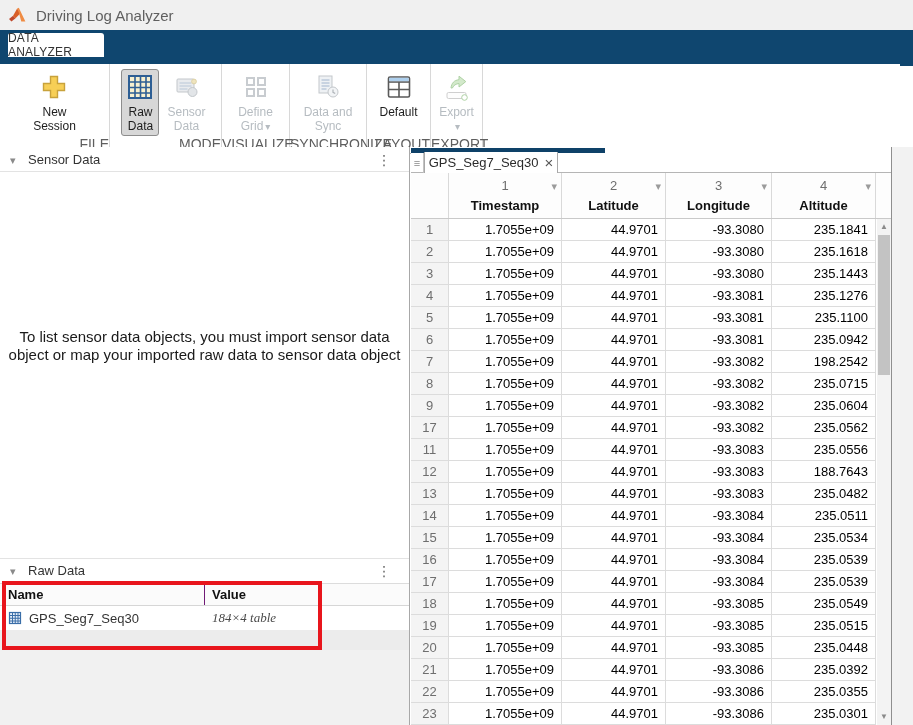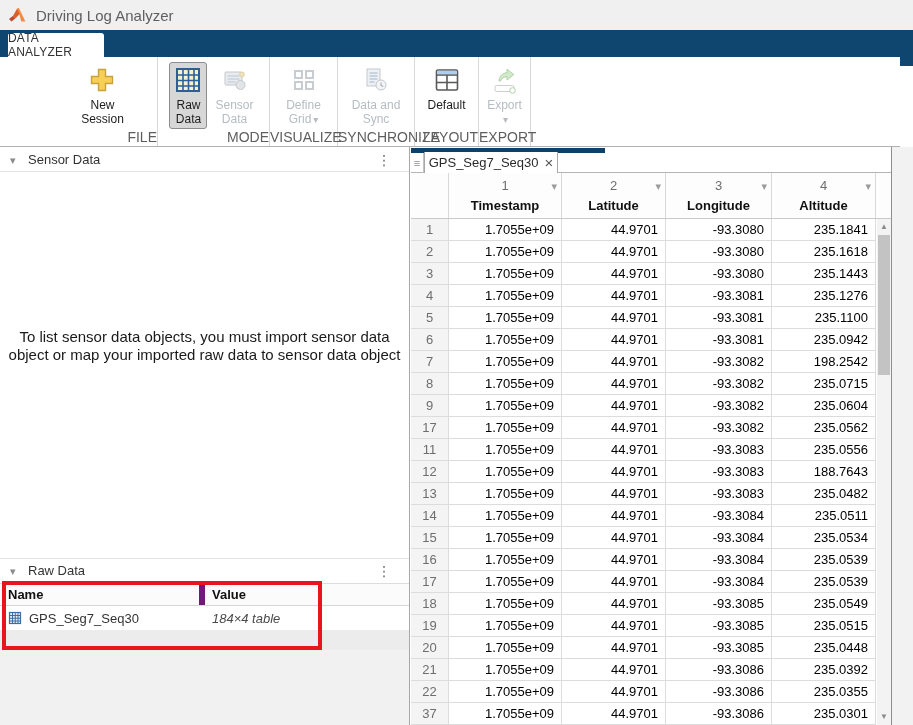--- a/index.html
+++ b/index.html
@@ -10,21 +10,21 @@
   
   .titlebar { position:absolute; left:0; top:0; width:913px; height:30px; background:#f0f0f0; display:flex; align-items:center; padding-left:9px; }
   .titlebar .logo { width:18px; height:16px; margin-right:9px; display:inline-flex; }
   .titlebar .title { font-size:15px; color:#5f5f5f; }
 
   
   .ribbon-tabs { position:absolute; left:0; top:30px; width:913px; height:36px; background:#0f466f; }
   .ribbon-tab { position:absolute; left:8px; top:3px; height:24px; width:96px; background:#fff; border-radius:3px 3px 0 0; font-size:12px; color:#333; display:flex; align-items:center; justify-content:center; letter-spacing:.2px; }
 
   
-  .ribbon-body { position:absolute; left:0; top:57px; width:900px; height:90px; background:#fff; border-bottom:1px solid #b1b1b1; display:flex;padding-left:48px; }
+  .ribbon-body { position:absolute; left:0; top:64px; width:900px; height:90px; background:#fff; border-bottom:1px solid #b1b1b1; display:flex; }
   .rgroup { display:flex; flex-direction:column; border-right:1px solid #d8d8d8; }
   .g-file{width:110px}.g-mode{width:112px}.g-vis{width:68px}.g-sync{width:77px}.g-layout{width:64px}.g-export{width:52px}
   .rbtns { flex:1; display:flex; justify-content:center; align-items:flex-start; gap:4px; padding-top:5px; }
   .rbtn { display:flex; flex-direction:column; align-items:center; padding:2px 3px; border:1px solid transparent; border-radius:3px; }
   .rbtn.selected { background:#d7d7d7; border-color:#8d8d8d; }
   .ricon { width:30px; height:30px; display:flex; align-items:center; justify-content:center; margin-bottom:3px; }
   .ricon svg { width:28px; height:28px; }
   .rlab { font-size:12px; line-height:14px; color:#1d1d1d; text-align:center; white-space:nowrap; }
   .rbtn.disabled .rlab { color:#b6bcc1; }
   .dd { font-size:10px; color:#5d5d5d; margin-left:2px; }
@@ -36,26 +36,26 @@
   .left-panel { position:absolute; left:0; top:0; width:410px; height:578px; background:#fff; border-right:1px solid #a8a8a8; }
   .panel-header { position:absolute; left:0; width:409px; height:24px; background:#fff; display:flex; align-items:center; }
   .ph-arrow { width:12px; margin-left:10px; font-size:11px; color:#8a8a8a; line-height:12px; }
   .ph-title { font-size:13px; color:#333; margin-left:6px; }
   .ph-dots { position:absolute; right:18px; font-size:14px; color:#666; }
   .sensor-header { top:1px; border-bottom:1px solid #e3e3e3; }
   .sensor-content { position:absolute; left:0; top:26px; width:409px; height:385px; background:#fff; }
   .sensor-msg { margin-top:155px; padding:0 3px; text-align:center; font-size:15px; line-height:18px; color:#1a1a1a; }
   .raw-header { top:411px; border-top:1px solid #e3e3e3; }
   .raw-thead { position:absolute; left:0; top:436px; width:409px; height:23px; background:#fbfbfb; border-top:1px solid #dcdcdc; border-bottom:1px solid #d6d6d6; display:flex; font-size:13px; font-weight:bold; color:#111; }
-  .raw-th-name { width:205px; padding-left:8px; line-height:21px; border-right:6px solid #701a75; }
+  .raw-th-name { width:205px; padding-left:8px; line-height:21px; border-right:1px solid #701a75; }
   .raw-th-value { flex:1; padding-left:7px; line-height:21px; }
   .raw-row { position:absolute; left:0; top:459px; width:409px; height:24px; background:#fff; display:flex; align-items:center; font-size:13px; color:#333; }
   .raw-row .ticon { width:14px; height:14px; margin-left:8px; margin-right:7px; display:inline-flex; }
   .raw-row .rname { width:176px; }
-  .raw-row .rval { padding-left:7px; font-style:italic; color:#4a4a4a; }
+  .raw-row .rval { padding-left:7px; font-style:italic; color:#4a4a4a;font-family:Liberation Serif, serif; }
   .raw-empty { position:absolute; left:0; top:483px; width:409px; height:20px; background:#ececec; }
   .raw-below { position:absolute; left:0; top:503px; width:409px; height:75px; background:#f1f1f1; }
   .red-box { position:absolute; left:2px; top:434px; width:320px; height:69px; border:4px solid #e8151c; pointer-events:none; }
 
   
   .right-panel { position:absolute; left:411px; top:0; width:502px; height:578px; background:#fff; }
   .tabbar { position:absolute; left:0; top:0; width:480px; height:26px; background:#fff; border-bottom:1px solid #b5b5b5; }
   .tab-accent { position:absolute; left:0; top:1px; width:194px; height:5px; background:#0e4168; }
   .tab-grip { position:absolute; left:0; top:6px; width:13px; height:20px; border-right:1px solid #c3c3c3; color:#8a8a8a; font-size:11px; text-align:center; line-height:20px; }
   .doc-tab { position:absolute; left:13px; top:5px; width:134px; height:21px; background:#fff; border-left:1px solid #a8a8a8; border-right:1px solid #a8a8a8; display:flex; align-items:center; justify-content:center; font-size:13px; color:#2b2b2b; gap:6px; }
@@ -439,21 +439,21 @@
             <div class="cell c4">235.0392</div>
           </div>
           <div class="trow">
             <div class="cell rn">22</div>
             <div class="cell c1">1.7055e+09</div>
             <div class="cell c2">44.9701</div>
             <div class="cell c3">-93.3086</div>
             <div class="cell c4">235.0355</div>
           </div>
           <div class="trow">
-            <div class="cell rn">37</div>
+            <div class="cell rn">23</div>
             <div class="cell c1">1.7055e+09</div>
             <div class="cell c2">44.9701</div>
             <div class="cell c3">-93.3086</div>
             <div class="cell c4">235.0301</div>
           </div>
         </div>
 
       <div class="vscroll">
         <div class="sbtn up">▲</div>
         <div class="sthumb"></div>

